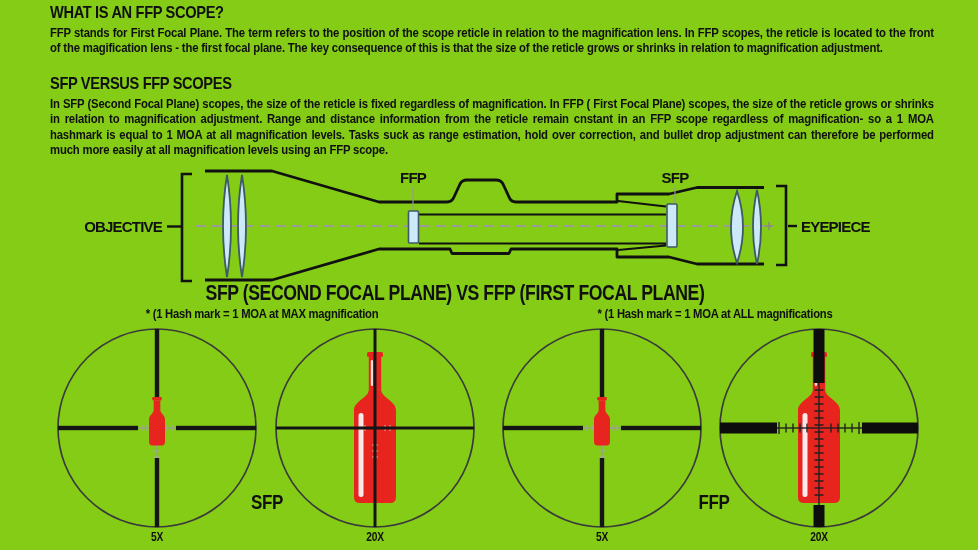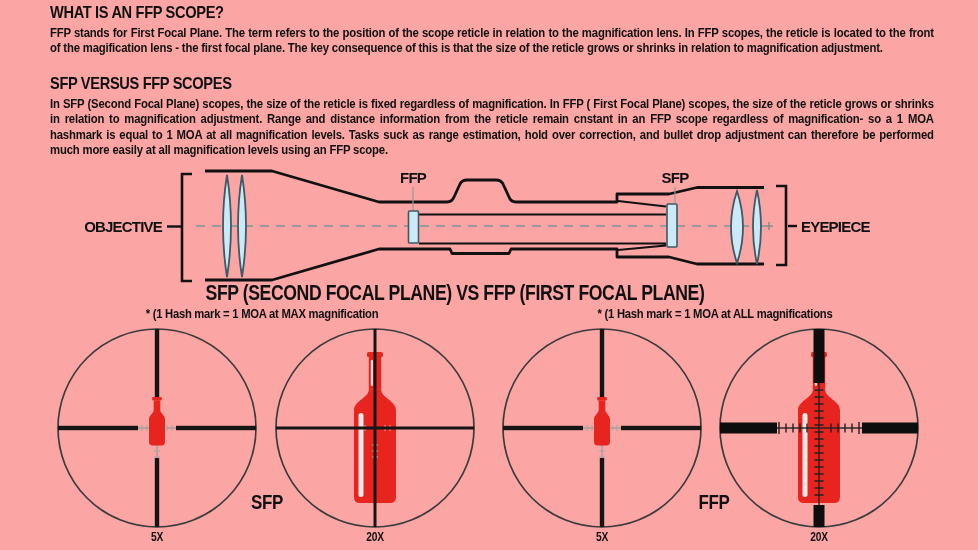--- a/index.html
+++ b/index.html
@@ -1,17 +1,17 @@
 <!DOCTYPE html>
 <html><head>
 <meta charset="utf-8">
 <style>
   html,body { margin:0; padding:0; background:#ffffff; }
   .page {
-    position:relative; width:978px; height:550px; background:#fca5a5;
+    position:relative; width:978px; height:550px; background:#84cc16;
     overflow:hidden; color:#101010;
     font-family:"Liberation Sans", sans-serif;
   }
   .h1 {
     position:absolute; left:50px; margin:0;
     font-weight:bold; font-size:17px; letter-spacing:-0.4px;
     transform:scaleX(0.86); transform-origin:0 50%; white-space:nowrap;
   }
   .para {
     position:absolute; left:50px; width:982px; margin:0;

